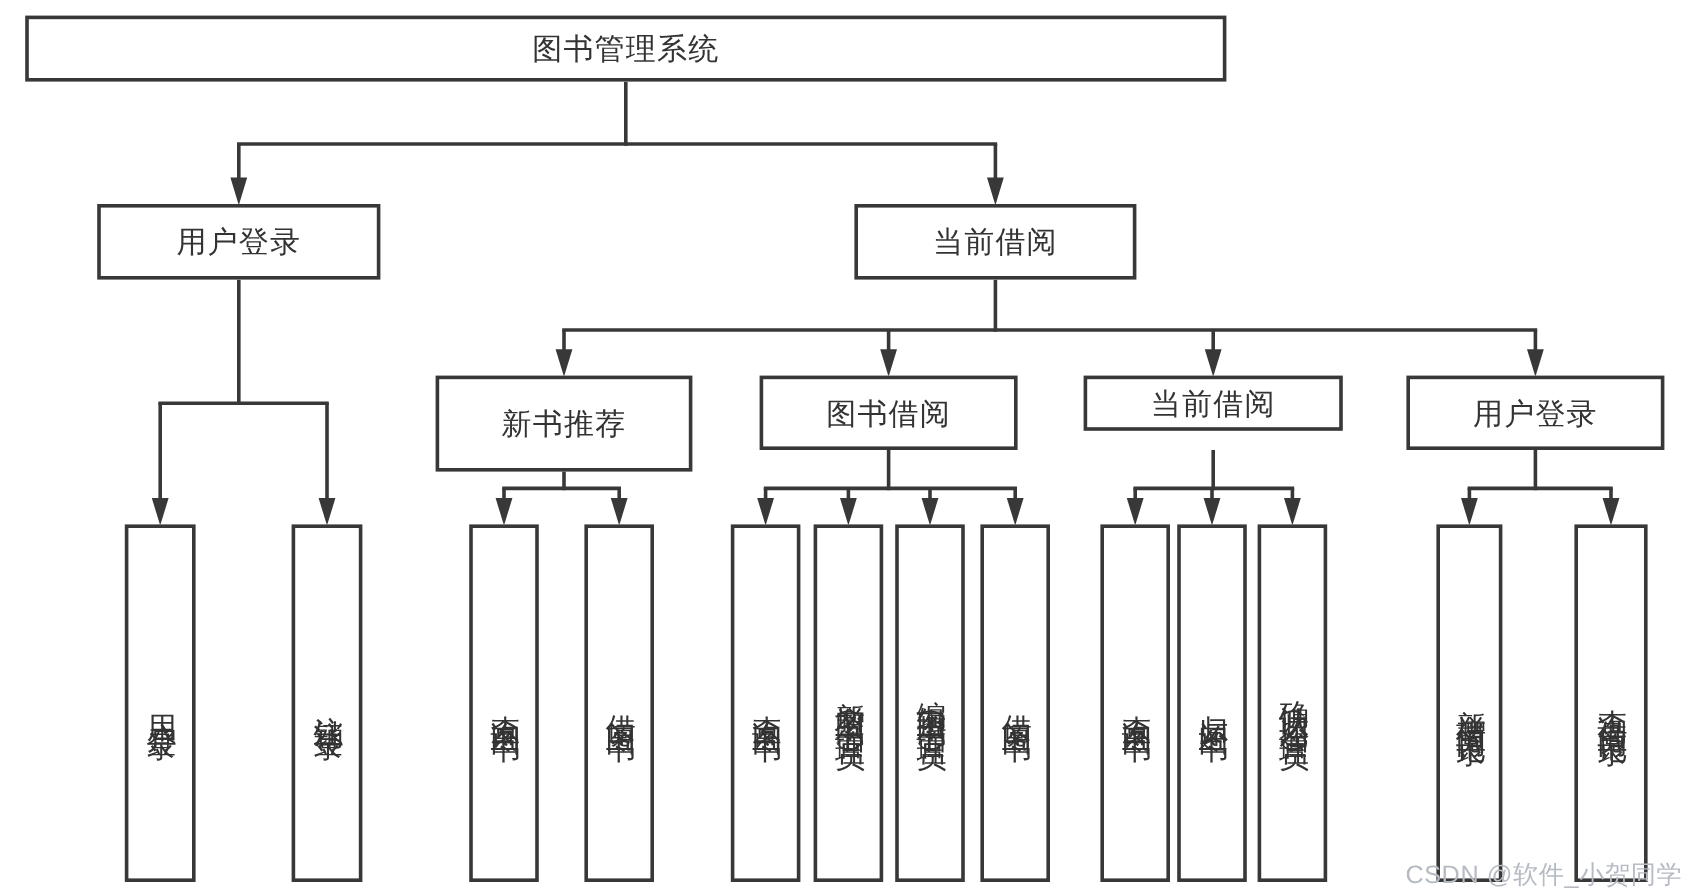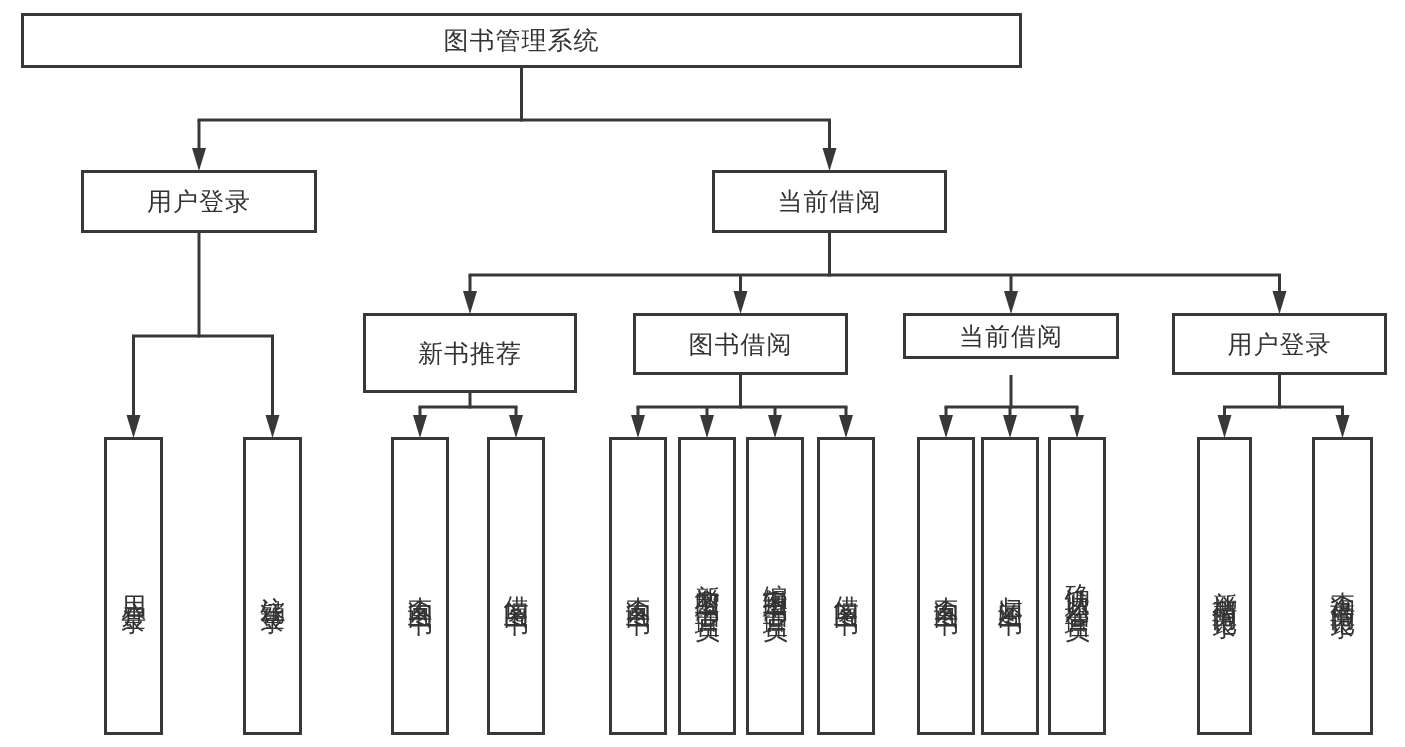--- a/index.html
+++ b/index.html
@@ -174,13 +174,14 @@
     <span>确认归还（管理员）</span>
   </div>
 
   <div class="box vbox" style="left:1197px;top:437px;width:55px;height:298px">
     <span>新增借阅记录</span>
   </div>
   <div class="box vbox" style="left:1312px;top:437px;width:61px;height:298px">
     <span>查询借阅记录</span>
   </div>
 
+  <div id="watermark">CSDN @软件_小贺同学</div>
 </div>
 
 </body></html>

